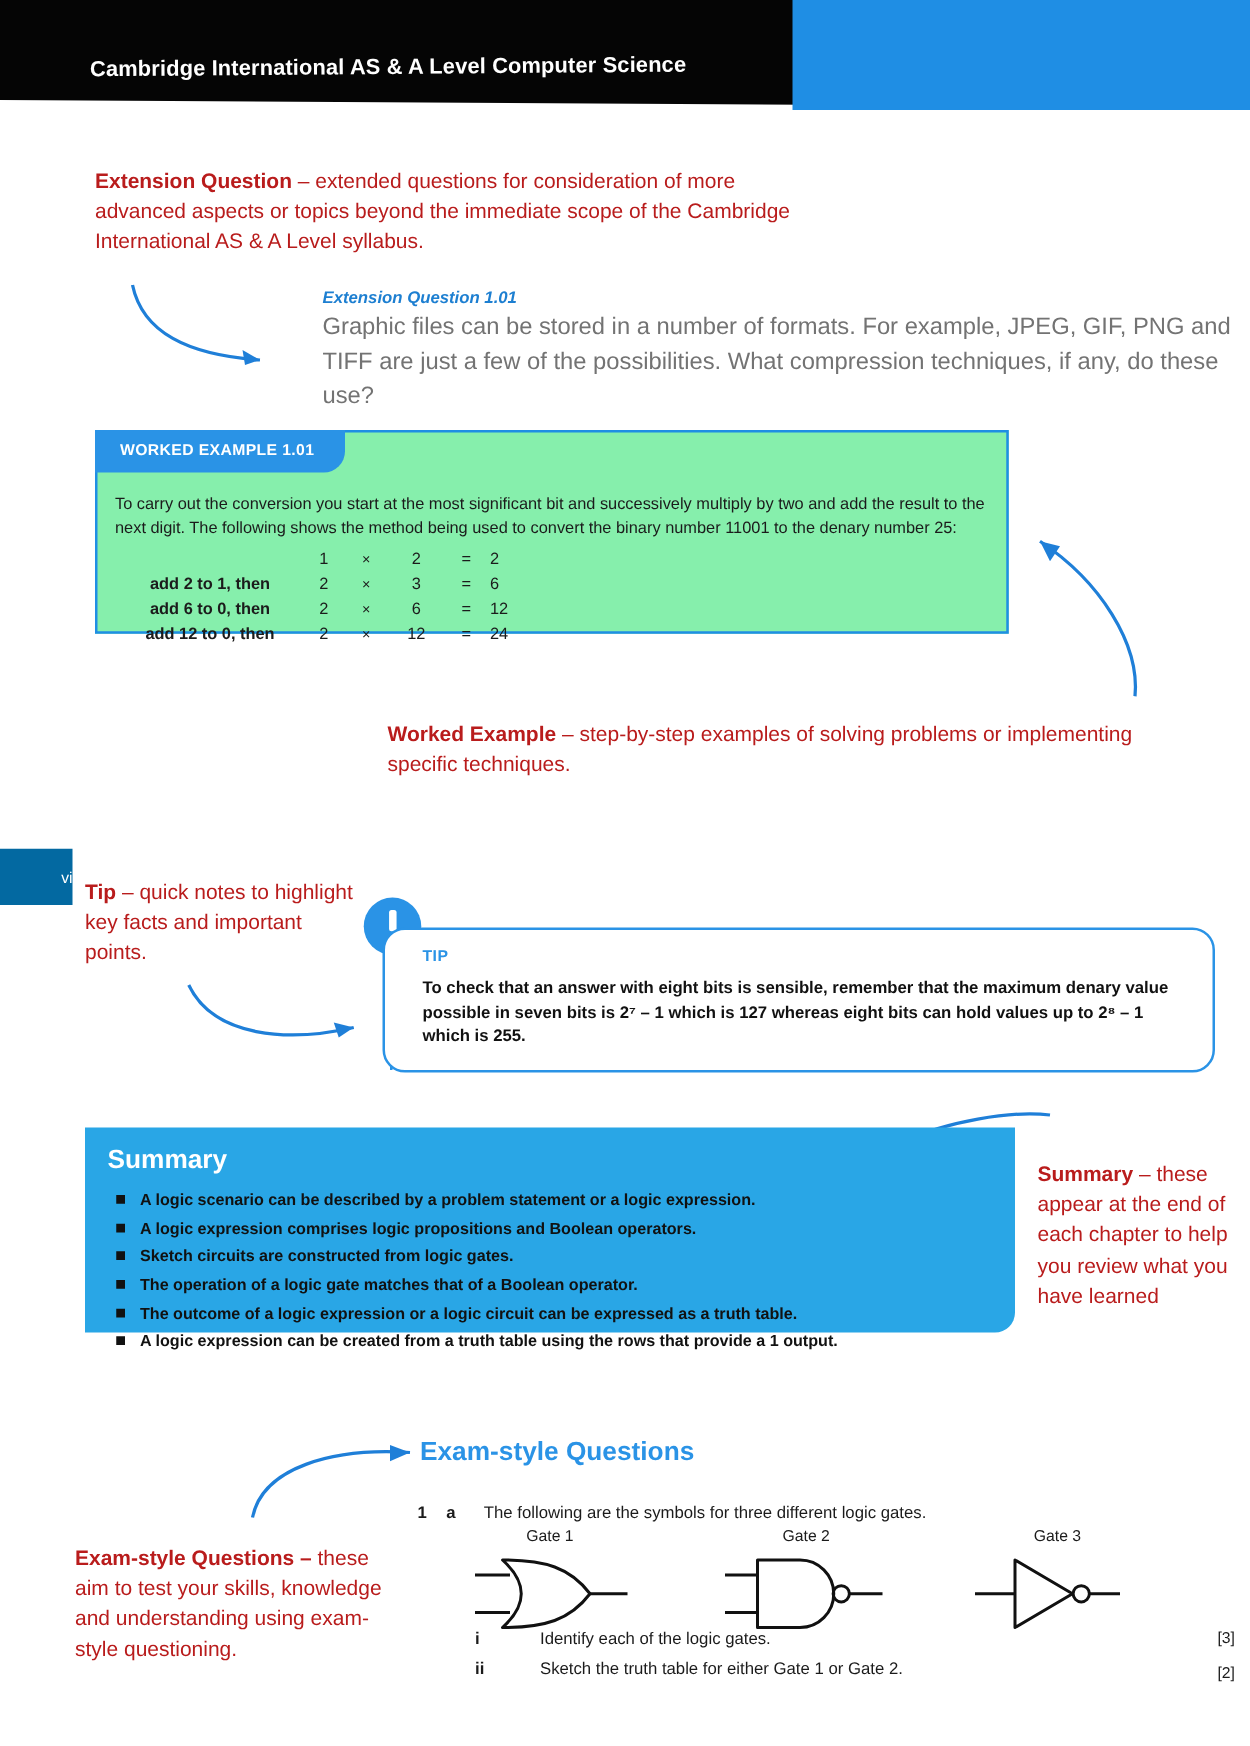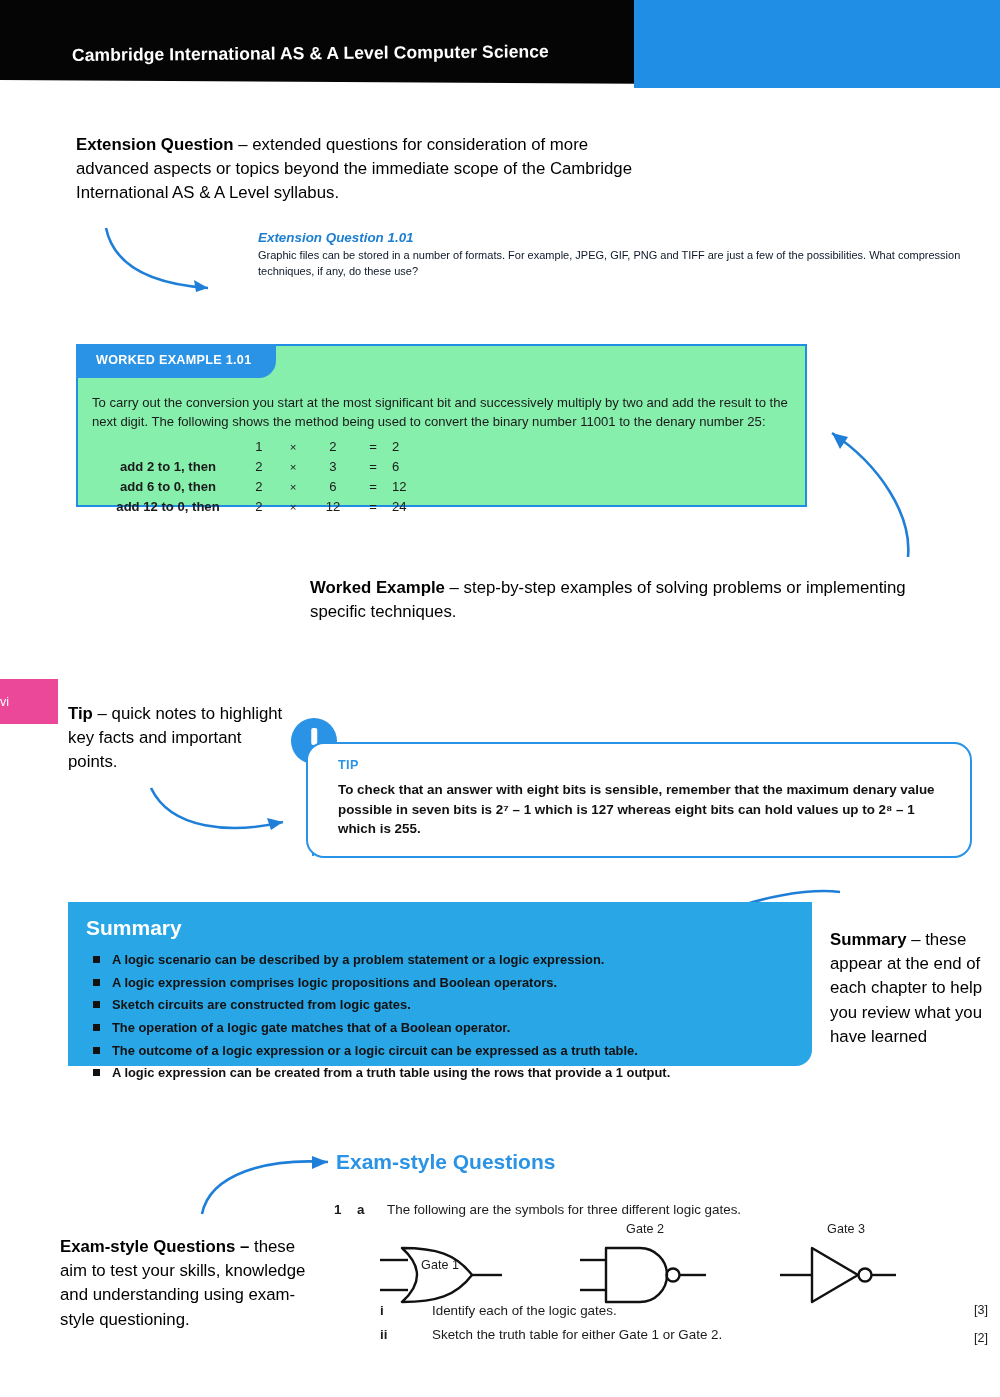--- a/index.html
+++ b/index.html
@@ -17,27 +17,27 @@
   .hdr-title{
     position:absolute;left:72px;top:45px;font-size:17.5px;font-weight:bold;
     color:#ffffff;letter-spacing:.1px;white-space:nowrap;
     transform:rotate(-0.45deg);transform-origin:left center;
   }
   .hdr-blue{
     position:absolute;left:634px;top:0;width:366px;height:88px;background:#1f8ee4;
   }
 
   
-  .callout{position:absolute;font-size:16.8px;line-height:1.42;color:#000000;}
+  .callout{position:absolute;font-size:16.8px;line-height:1.42;color:#b91c1c;}
   .callout b{font-weight:bold;}
 
   
   .ext-box{position:absolute;left:258px;top:228px;width:742px;}
   .ext-title{font-size:13.4px;font-weight:bold;color:#1d7fd1;line-height:1.5;font-style:italic;}
-  .ext-body{font-size:11px;color:#0f172a;line-height:1.45;}
+  .ext-body{font-size:19px;color:#737373;line-height:1.45;}
 
   
   .we-box{
     position:absolute;left:76px;top:344px;width:731px;height:163px;
     border:2.4px solid #1f8ee4;background:#86efac;box-sizing:border-box;
   }
   .we-tab{
     position:absolute;left:-2px;top:-2px;width:200px;height:34px;background:#2a93e6;
     border-bottom-right-radius:17px;
   }
@@ -56,22 +56,22 @@
   .we-table td{padding:2.5px 0;vertical-align:baseline;white-space:nowrap;}
   .we-lab{width:152px;text-align:center;padding-right:6px;font-weight:bold;}
   .we-a{width:30px;text-align:center;}
   .we-op{width:38px;text-align:center;font-size:11.5px;}
   .we-b{width:42px;text-align:center;}
   .we-eq{width:38px;text-align:center;}
   .we-r{width:46px;text-align:left;padding-left:6px;}
 
   
   .pagenum{
-    position:absolute;left:0;top:679px;width:58px;height:45px;background:#ec4899;
-    color:#ffffff;font-size:12.5px;display:flex;align-items:center;justify-content:flex-start;
+    position:absolute;left:0;top:679px;width:58px;height:45px;background:#0369a1;
+    color:#ffffff;font-size:12.5px;display:flex;align-items:center;justify-content:flex-end;
   }
 
   
   .tip-box{
     position:absolute;left:306px;top:742px;width:666px;height:116px;
     border:2px solid #2a93e6;border-radius:18px;background:#fff;box-sizing:border-box;
   }
   .tip-label{
     position:absolute;left:30px;top:14px;font-size:12.6px;font-weight:bold;color:#2a93e6;
     letter-spacing:.4px;
@@ -258,21 +258,21 @@
 
 <div class="ex-title">Exam-style Questions</div>
 
 <div class="ex-qnum">1</div>
 <div class="ex-qsub">a</div>
 <div class="ex-qtext">The following are the symbols for three different logic gates.</div>
 
 <div class="gate-wrap">
 
   <div class="gate" style="left:0;width:150px;">
-    <div class="gate-lbl" style="left:0;width:120px;margin-top:36px;">Gate 1</div>
+    <div class="gate-lbl" style="left:0;width:120px;">Gate 1</div>
     <svg width="150" height="70" style="position:absolute;left:0;top:18px;">
       <path d="M22 8 C 42 26, 42 44, 22 62 C 56 62, 76 56, 92 35 C 76 14, 56 8, 22 8 Z" fill="none" stroke="#111" stroke-width="2.4" stroke-linejoin="round"></path>
       <line x1="0" y1="20" x2="28" y2="20" stroke="#111" stroke-width="2.4"></line>
       <line x1="0" y1="50" x2="28" y2="50" stroke="#111" stroke-width="2.4"></line>
       <line x1="92" y1="35" x2="122" y2="35" stroke="#111" stroke-width="2.4"></line>
     </svg>
   </div>
 
   <div class="gate" style="left:200px;width:160px;">
     <div class="gate-lbl" style="left:0;width:130px;">Gate 2</div>

